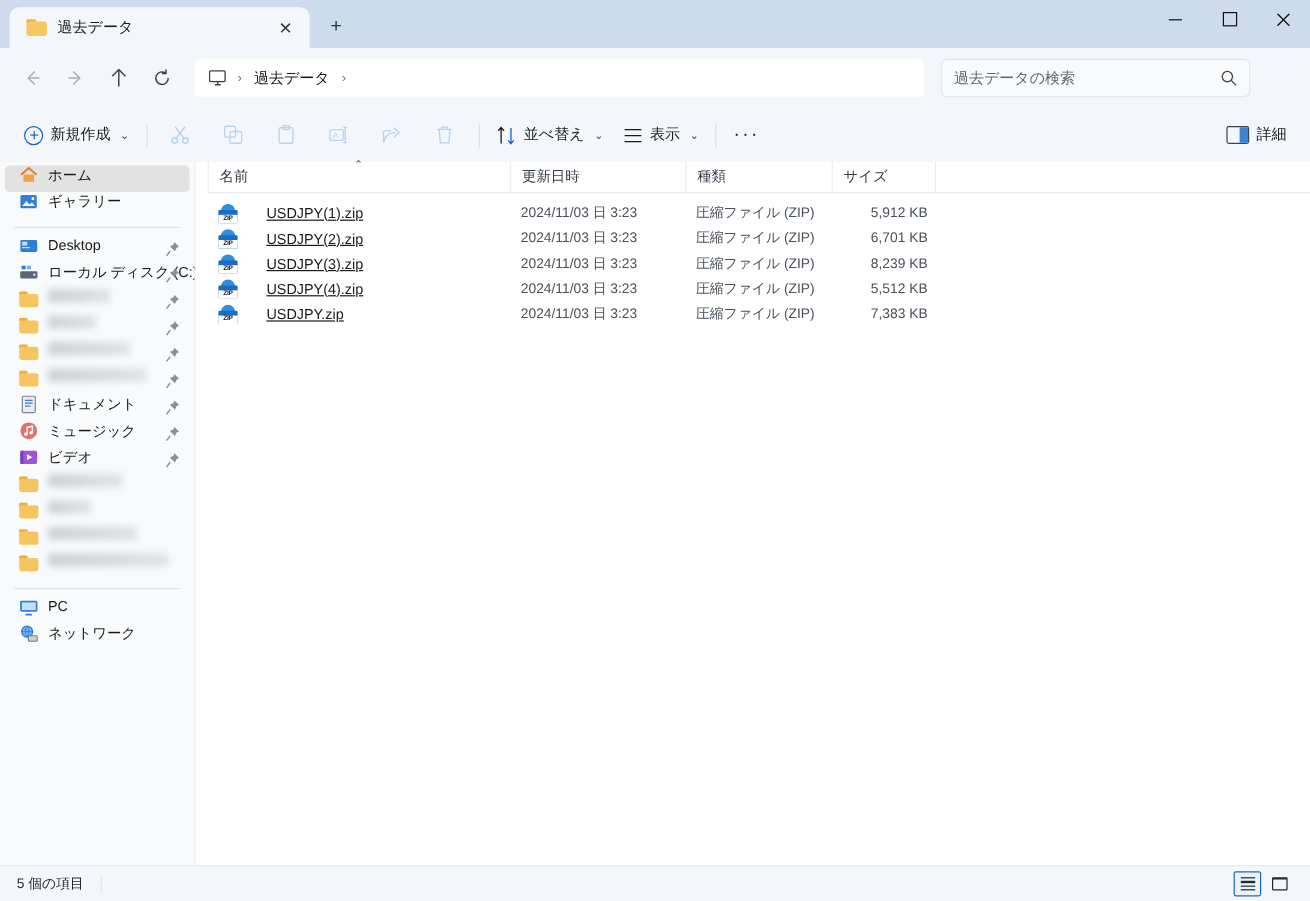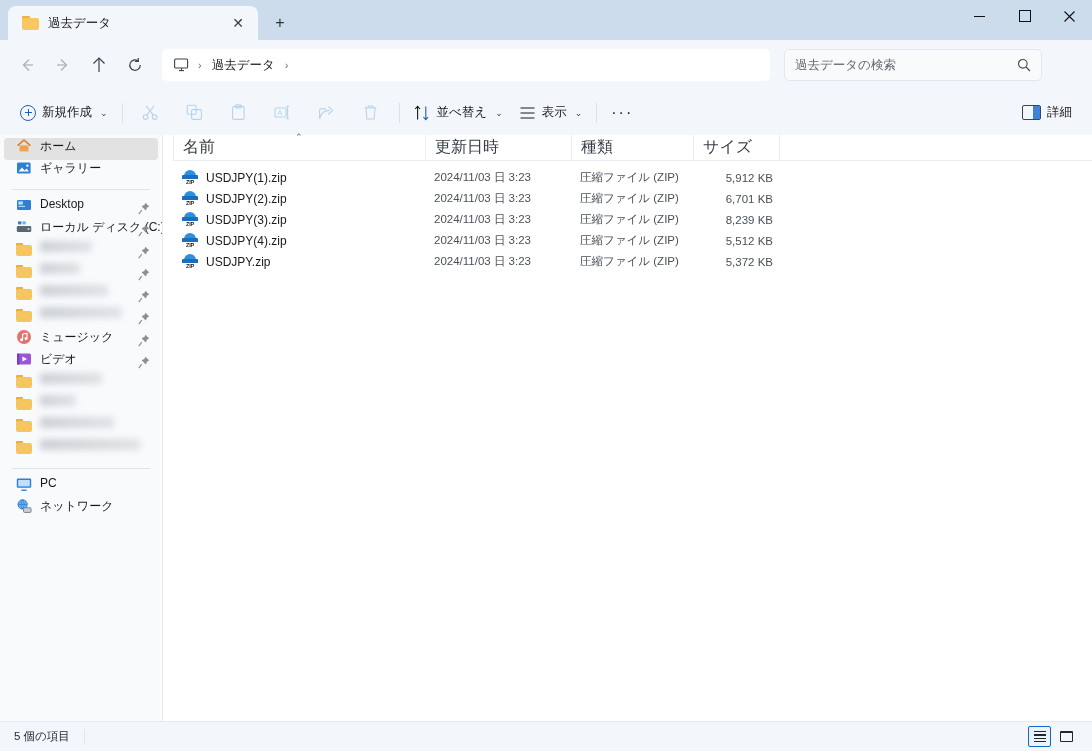--- a/index.html
+++ b/index.html
@@ -195,40 +195,40 @@
     height: 26px; display: flex; align-items: center;
     border-bottom: 1px solid #e9eef3;
     position: relative;
     margin-left: 10px;
   }
   .sort-caret {
     position: absolute; left: 122px; top: -2px;
     font-size: 9px; color: #5b6370; line-height: 1;
   }
   .col {
-    font-size: 16px; color: #363c45;
+    font-size: 12px; color: #363c45;
     padding-left: 9px; height: 26px;
     display: flex; align-items: center;
     border-left: 1px solid #e9eef3;
   }
   .col:first-child { border-left: none; }
   .col-name { width: 252px; }
   .col-date { width: 146px; }
   .col-type { width: 122px; }
   .col-size { width: 86px; }
   .col-extra { width: 100px; }
 
   .rows { padding-top: 6px; }
   .row {
     height: 21px; display: flex; align-items: center;
     margin-left: 10px;
     font-size: 12px; color: #1a1a1a;
   }
   .cell { display: flex; align-items: center; height: 21px; }
-  .cell-name { width: 252px; padding-left: 9px; gap: 8px; }
+  .cell-name { width: 252px; padding-left: 9px; gap: 24px; text-decoration: underline; }
   .cell-date { width: 146px; padding-left: 9px; color: #4a5059; font-size: 11.5px; }
   .cell-type { width: 122px; padding-left: 9px; color: #4a5059; font-size: 11.5px; }
   .cell-size { width: 86px; padding-right: 6px; color: #4a5059; font-size: 11.5px; justify-content: flex-end; }
 
   .zip-ico { width: 16px; height: 16px; position: relative; flex: none; }
   .zip-ico .body1 {
     position: absolute; left: 0; bottom: 0; width: 16px; height: 11px;
     background: #1a6ec0; border-radius: 1px;
   }
   .zip-ico .hump {
@@ -501,20 +501,33 @@
           <span class="pin"><svg width="12" height="13" viewBox="0 0 12 13">
               <path d="M7.4 0.8 L11.2 4.6 L9.2 5.4 L7.8 8.4 L3.6 4.2 L6.6 2.8 Z" fill="#8a9099"></path>
               <path d="M3.8 8.2 L0.8 12.2" stroke="#8a9099" stroke-width="1.2"></path>
             </svg></span>
         </div>
         <div class="nav-row">
           <span class="ico">
             <span class="folder-ico"></span>
           </span>
           <span class="blurred" style="width: 82px;"></span>
+          <span class="pin"><svg width="12" height="13" viewBox="0 0 12 13">
+              <path d="M7.4 0.8 L11.2 4.6 L9.2 5.4 L7.8 8.4 L3.6 4.2 L6.6 2.8 Z" fill="#8a9099"></path>
+              <path d="M3.8 8.2 L0.8 12.2" stroke="#8a9099" stroke-width="1.2"></path>
+            </svg></span>
+        </div>
+        <div class="nav-row">
+          <span class="ico">
+            <svg width="16" height="16" viewBox="0 0 16 16">
+              <rect x="2.6" y="1.2" width="10.8" height="13.6" rx="1" fill="#e8edf2" stroke="#7a8794" stroke-width="1"></rect>
+              <path d="M4.8 4.6 H11.2 M4.8 7 H11.2 M4.8 9.4 H9.4" stroke="#3f7fbf" stroke-width="1"></path>
+            </svg>
+          </span>
+          <span class="lbl">ドキュメント</span>
           <span class="pin"><svg width="12" height="13" viewBox="0 0 12 13">
               <path d="M7.4 0.8 L11.2 4.6 L9.2 5.4 L7.8 8.4 L3.6 4.2 L6.6 2.8 Z" fill="#8a9099"></path>
               <path d="M3.8 8.2 L0.8 12.2" stroke="#8a9099" stroke-width="1.2"></path>
             </svg></span>
         </div>
         <div class="nav-row">
           <span class="ico">
             <svg width="16" height="16" viewBox="0 0 16 16">
               <circle cx="8" cy="8" r="7" fill="#e2726a"></circle>
               <path d="M6.6 10.6 V5.2 L11 4.2 V9.4" stroke="#fff" stroke-width="1.2" fill="none"></path>
@@ -655,21 +668,21 @@
             <div class="cell cell-name">
               <span class="zip-ico">
                 <span class="hump"></span>
                 <span class="body1"></span>
                 <span class="txt">ZIP</span>
               </span>
               <span>USDJPY.zip</span>
             </div>
             <div class="cell cell-date">2024/11/03 日 3:23</div>
             <div class="cell cell-type">圧縮ファイル (ZIP)</div>
-            <div class="cell cell-size">5,372 KB</div>
+            <div class="cell cell-size">7,383 KB</div>
           </div>
         </div>
     </div>
   </div>
 
   <div class="statusbar">
     <span class="status-text">5 個の項目</span>
     <span class="status-sep"></span>
     <div class="view-toggles">
       <div class="vt active">

